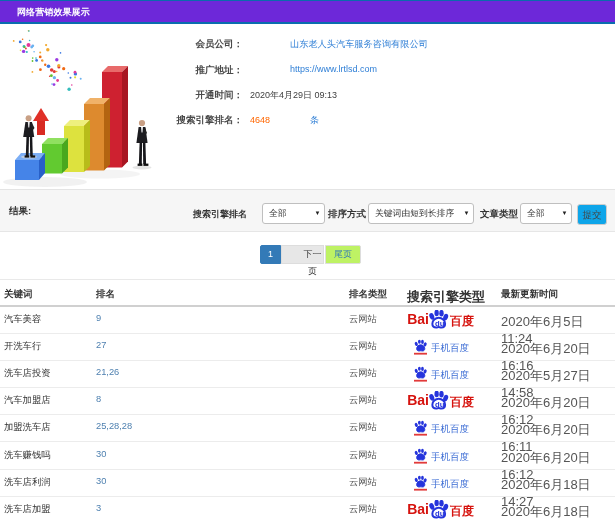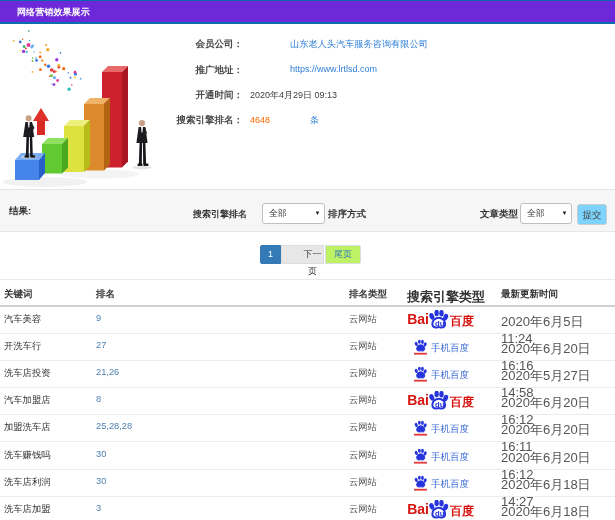--- a/index.html
+++ b/index.html
@@ -17,21 +17,21 @@
 .blue { color:#2f7fd6;padding-left:40px; }
 .dark { color:#404040; }
 .orange { color:#ff6600; }
 
 .filterbar { position:absolute; left:0; top:189px; width:615px; height:43px;
   background:#f6f6f6; border-top:1px solid #e4e4e4; border-bottom:1px solid #e6e6e6; }
 .filterbar .lbl { position:absolute; top:18px; font-size:9.5px; font-weight:bold; color:#333; }
 .sel { position:absolute; top:13px; height:20.5px; background:#fff; border:1px solid #bfbfbf; border-radius:3px;
   font-size:8.8px; color:#333; line-height:19px; padding-left:6px; }
 .sel .arr { position:absolute; right:3.5px; top:0; line-height:19px; font-size:6px; color:#222; }
-.btnsubmit { position:absolute; left:577px; top:14px; width:30px; height:20.5px; background:#7dd3fc;
+.btnsubmit { position:absolute; left:577px; top:14px; width:30px; height:20.5px; background:#0ea5e9;
   border:1px solid #ccc; border-radius:3px; font-size:9.5px; color:#444; text-align:center; line-height:19px; }
 
 .pager { position:absolute; left:260px; top:245px; height:19px; font-size:9px; }
 .pg { position:absolute; top:0; height:19px; line-height:17px; text-align:center; border:1px solid #ddd; }
 .pg1 { left:0; width:21px; background:#337ab7; border-color:#337ab7; color:#fff; border-radius:2px 0 0 2px; }
 .pg2 { left:21px; width:43px; background:#e7e7e7; color:#333;padding-left:20px; }
 .pg3 { left:65px; width:36px; background:#bef264; color:#337ab7; border-radius:0 2px 2px 0; }
 
 .tbl { position:absolute; left:0; top:279px; width:615px; }
 .trow { position:absolute; left:0; width:615px; height:27.2px; border-bottom:1px solid #ececec; font-size:9.3px;padding-left:32px; }
@@ -186,20 +186,21 @@
     <span class="lab">搜索引擎排名：</span>
     <span class="val"><span class="orange">4648</span><span class="blue">条</span></span>
   </div>
 
 
 <div class="filterbar">
   <span class="lbl" style="left:9px;top:15px">结果:</span>
   <span class="lbl" style="left:193px;font-size:9px">搜索引擎排名</span>
   <div class="sel" style="left:262px;width:63px">全部<span class="arr">▼</span></div>
   <span class="lbl" style="left:328px">排序方式</span>
+  <div class="sel" style="left:368px;width:106px">关键词由短到长排序<span class="arr">▼</span></div>
   <span class="lbl" style="left:480px">文章类型</span>
   <div class="sel" style="left:520px;width:52px">全部<span class="arr">▼</span></div>
   <div class="btnsubmit">提交</div>
 </div>
 
 
 <div class="pager">
   <div class="pg pg1">1</div>
   <div class="pg pg2">下一页</div>
   <div class="pg pg3">尾页</div>

